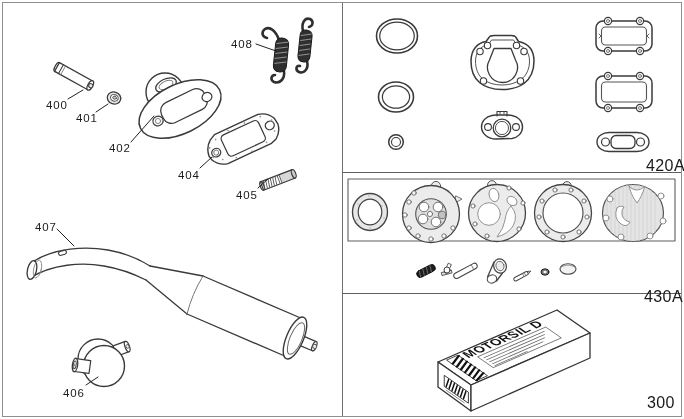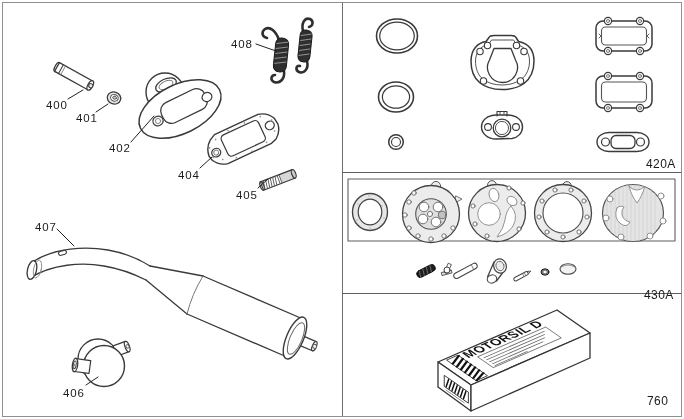--- a/index.html
+++ b/index.html
@@ -5,21 +5,21 @@
   html,body{margin:0;padding:0;background:#fff;}
   .page{position:relative;width:684px;height:419px;background:#ffffff;
         font-family:"Liberation Sans",sans-serif;overflow:hidden;}
   .frame{position:absolute;left:2px;top:2px;right:2px;bottom:2px;
          border:1px solid #8f8f8f;}
   .vline{position:absolute;left:342px;top:3px;bottom:3px;width:1px;background:#6e6e6e;}
   .hline{position:absolute;left:343px;right:3px;height:1px;background:#5f5f5f;}
   .h1{top:172px}
   .h2{top:293px}
   .panel-svg{position:absolute;}
-  .code{position:absolute;font-size:12px;color:#1a1a1a;letter-spacing:0.4px;}
+  .code{position:absolute;font-size:16px;color:#1a1a1a;letter-spacing:0.4px;}
   #code420{left:646px;top:157px;}
   #code430{left:644px;top:288px;}
   #code440{left:647px;top:394px;}
   text.callout{font-family:"Liberation Sans",sans-serif;font-size:11.5px;
                fill:#1c1c1c;letter-spacing:0.8px;}
 </style>
 </head>
 <body>
 
 <div class="page">
@@ -459,14 +459,14 @@
           <line x1="17" y1="19" x2="20" y2="10"></line>
             <line x1="20.5" y1="19" x2="23.5" y2="10"></line>
           <line x1="24" y1="19" x2="27" y2="10"></line>
             <line x1="27.5" y1="19" x2="30.5" y2="10"></line>
           <line x1="31" y1="19" x2="34" y2="10"></line>
         </g>
         <line x1="10" y1="22.5" x2="32" y2="22.5" stroke="#777" stroke-width="0.8"></line>
       </g>
     </g>
   </svg>
-  <span class="code" id="code440">760</span>
+  <span class="code" id="code440">300</span>
 </div>
 
 </body></html>

